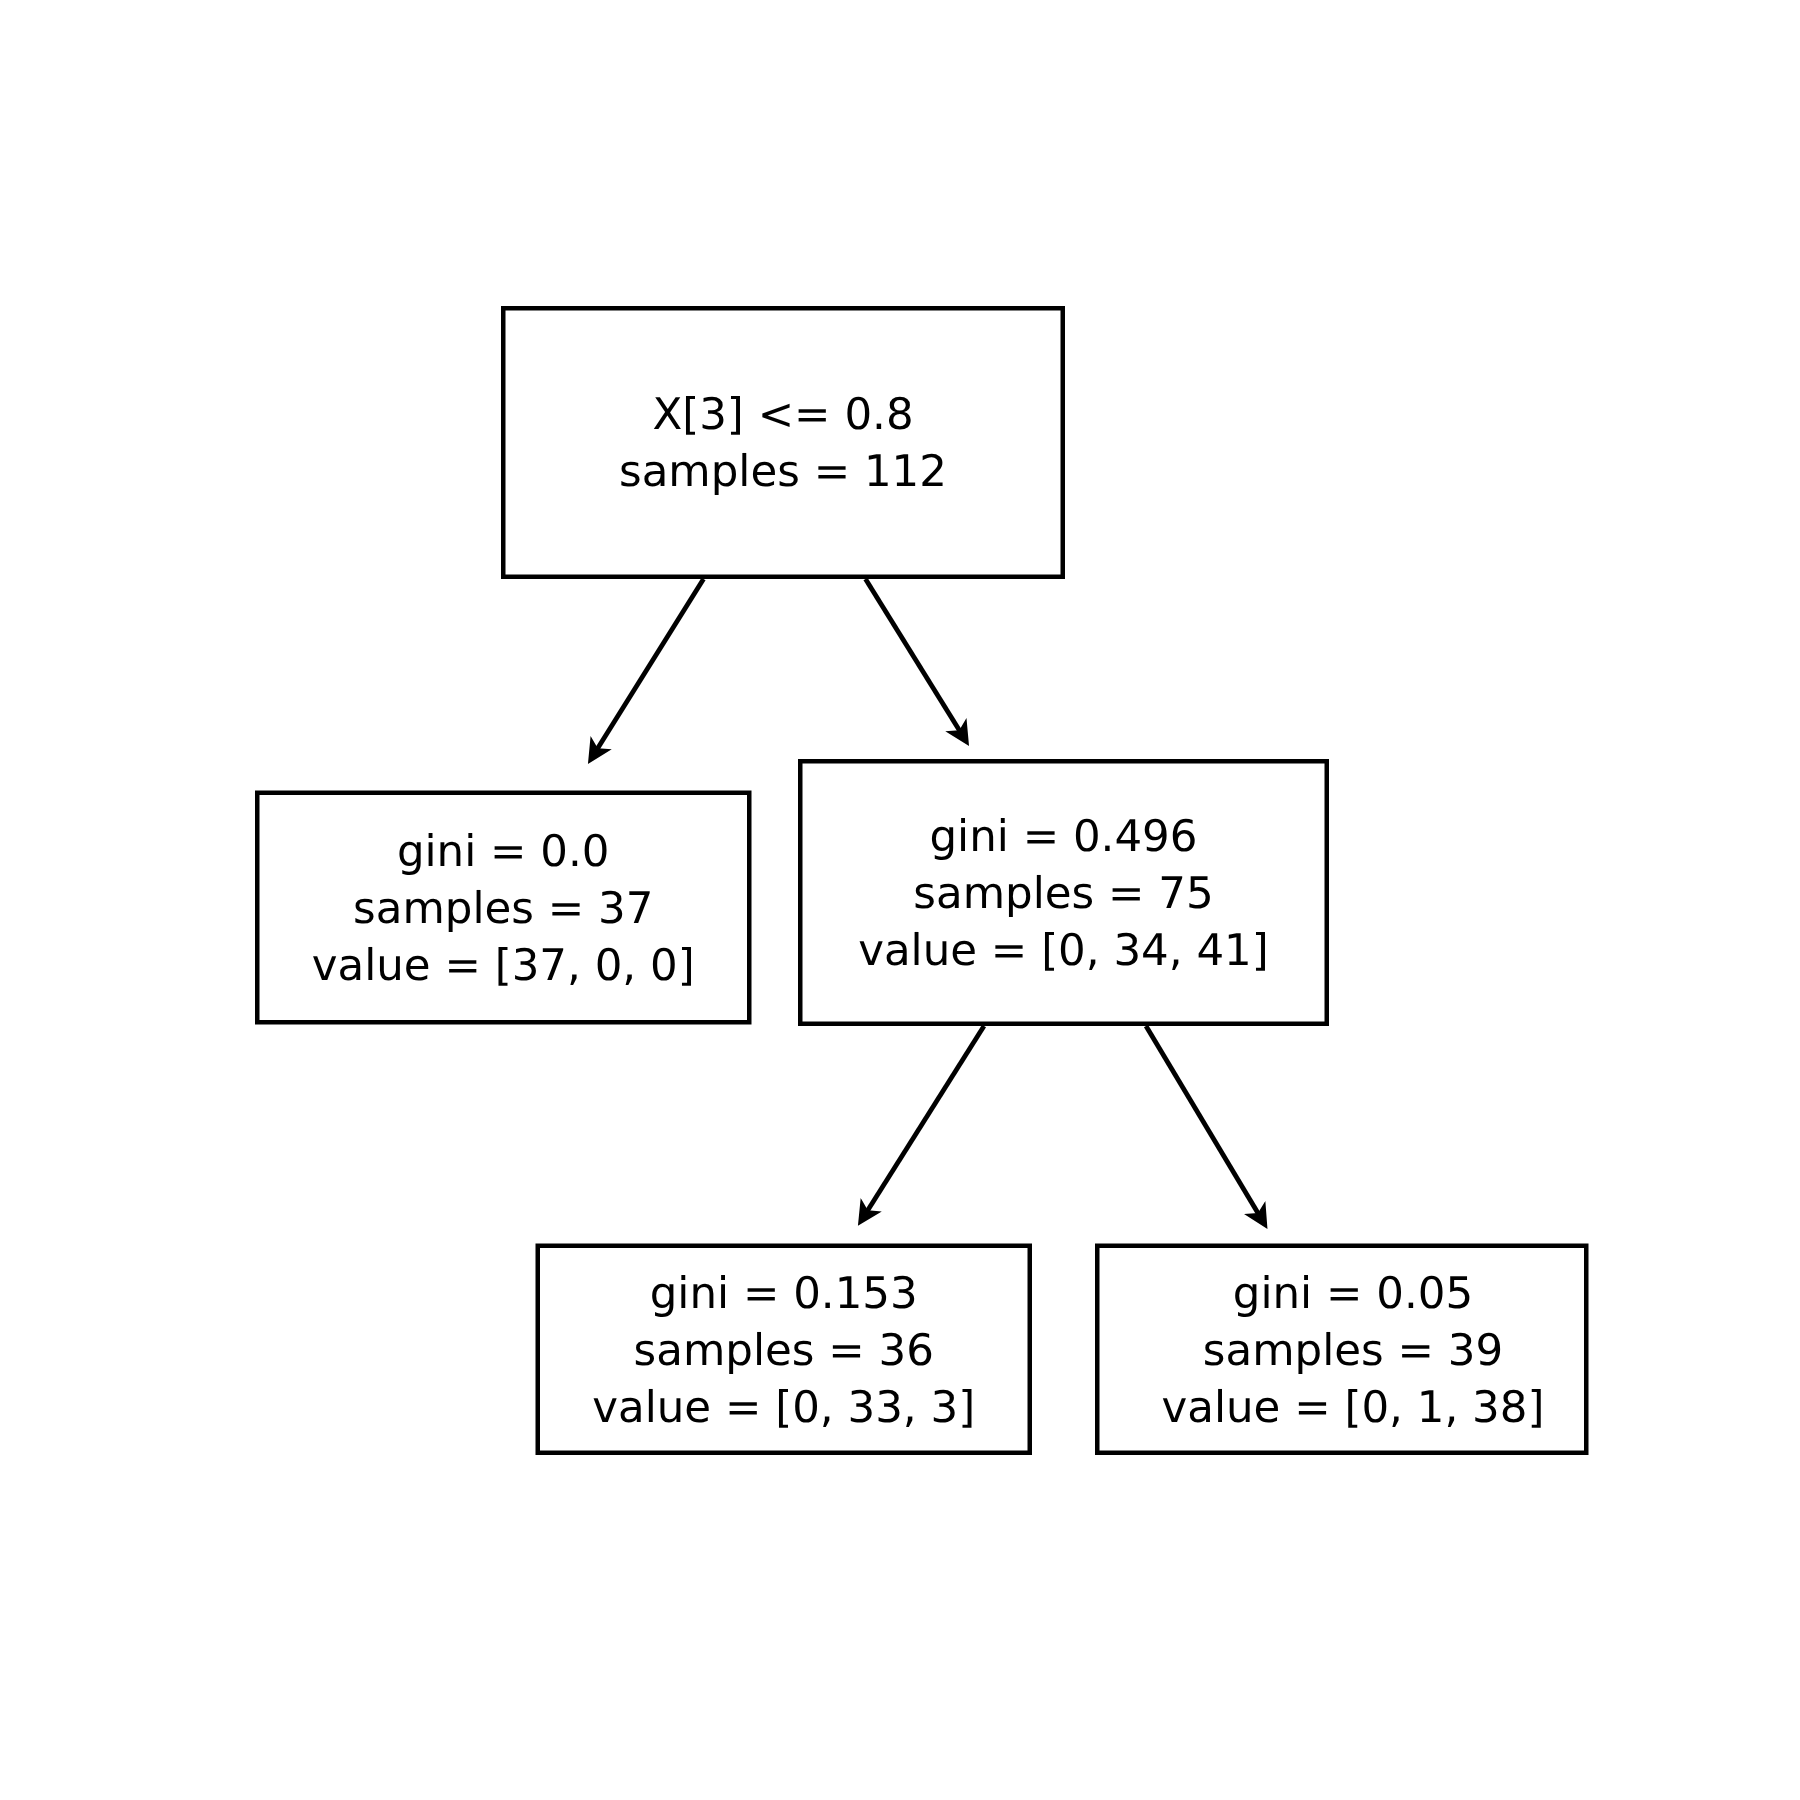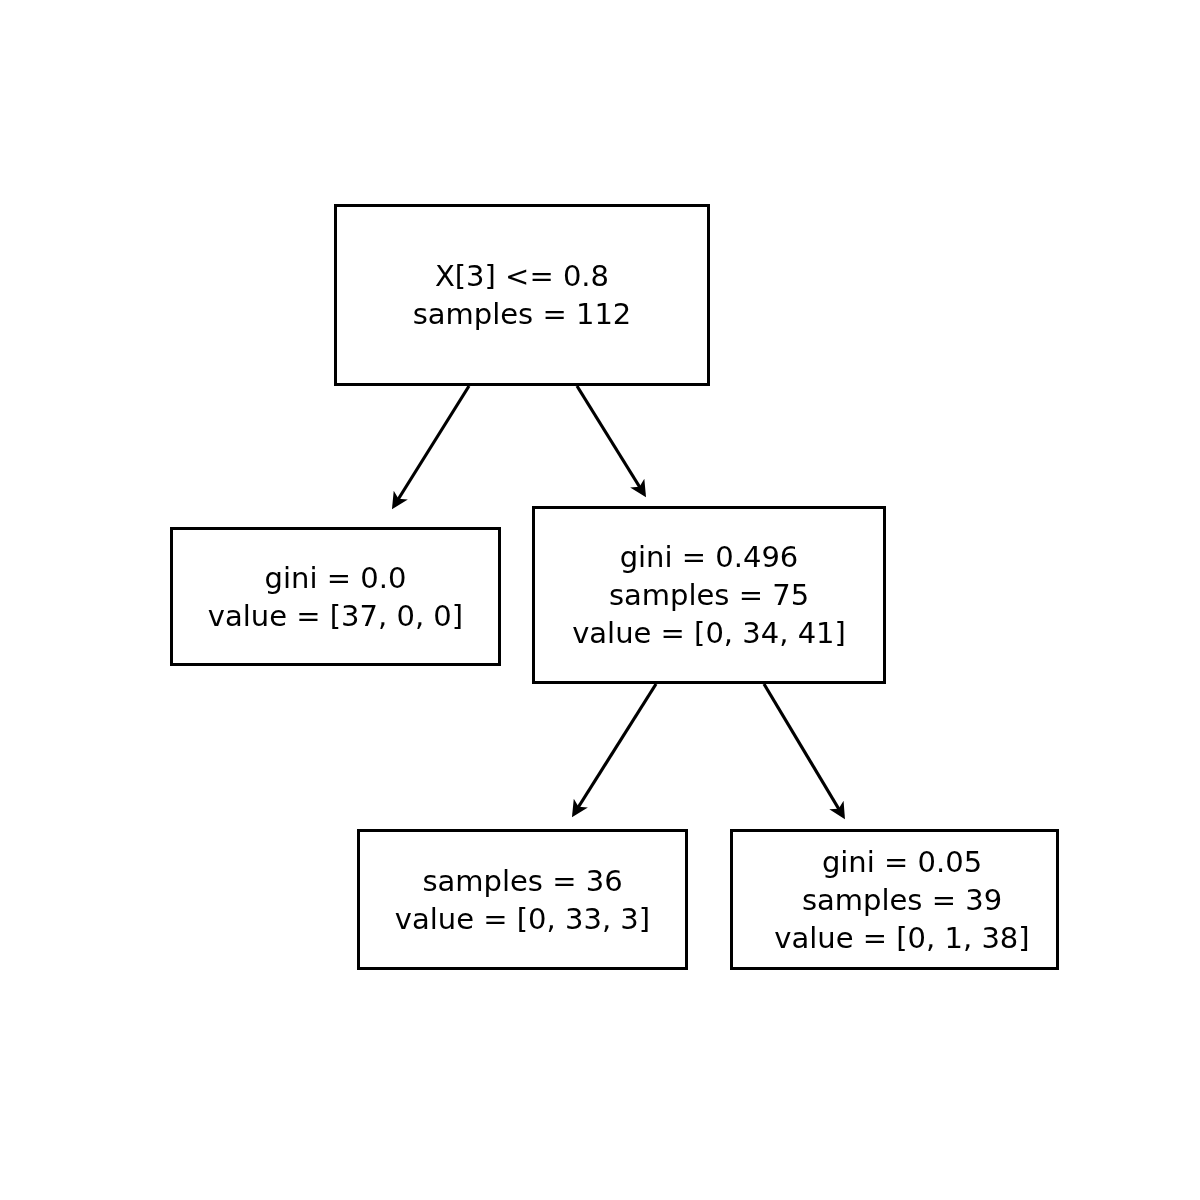--- a/index.html
+++ b/index.html
@@ -63,32 +63,34 @@
     <line x1="656" y1="684" x2="574" y2="814" stroke="#000000" stroke-width="3.2" marker-end="url(#arrowhead)"></line>
 
     <line x1="764" y1="684" x2="843" y2="816" stroke="#000000" stroke-width="3.2" marker-end="url(#arrowhead)"></line>
   </svg>
 
   <div class="tree-node" style="left:334px; top:204px; width:376px; height:182px;">
     <div class="node-line">X[3] &lt;= 0.8</div>
     <div class="node-line">samples = 112</div>
   </div>
 
-  <div class="tree-node" style="left:170px; top:527px; width:331px; height:139px;">
+  <div class="tree-node" style="left:170px; top:527px; width:331px; height:156px;">
     <div class="node-line">gini = 0.0</div>
+    <div class="node-line">samples = 37</div>
     <div class="node-line">value = [37, 0, 0]</div>
   </div>
 
   <div class="tree-node" style="left:532px; top:506px; width:354px; height:178px;">
     <div class="node-line">gini = 0.496</div>
     <div class="node-line">samples = 75</div>
     <div class="node-line">value = [0, 34, 41]</div>
   </div>
 
   <div class="tree-node" style="left:357px; top:829px; width:331px; height:141px;">
+    <div class="node-line">gini = 0.153</div>
     <div class="node-line">samples = 36</div>
     <div class="node-line">value = [0, 33, 3]</div>
   </div>
 
   <div class="tree-node" style="left:730px; top:829px; width:329px; height:141px;padding-left:15px;">
     <div class="node-line">gini = 0.05</div>
     <div class="node-line">samples = 39</div>
     <div class="node-line">value = [0, 1, 38]</div>
   </div>
 

